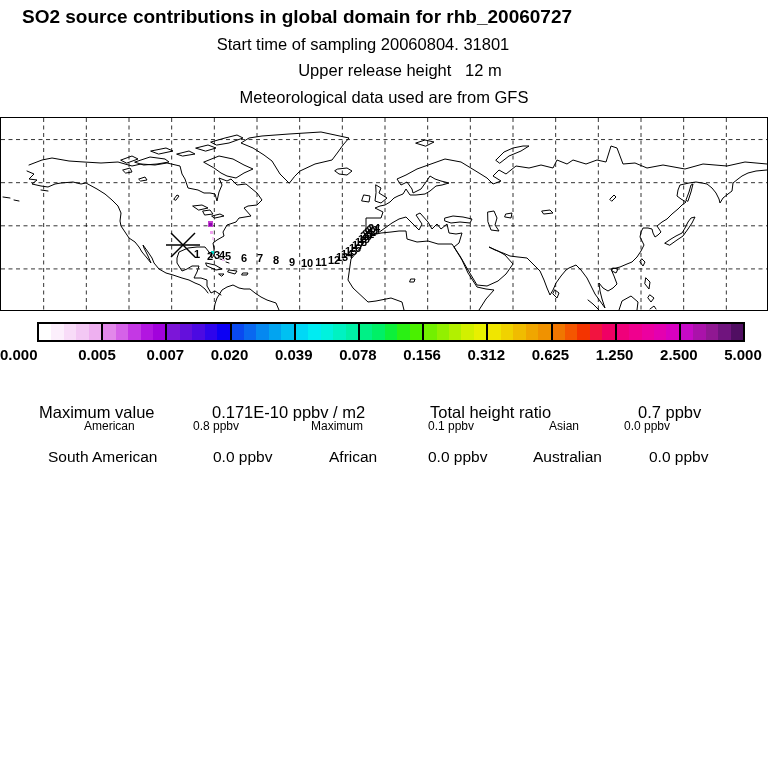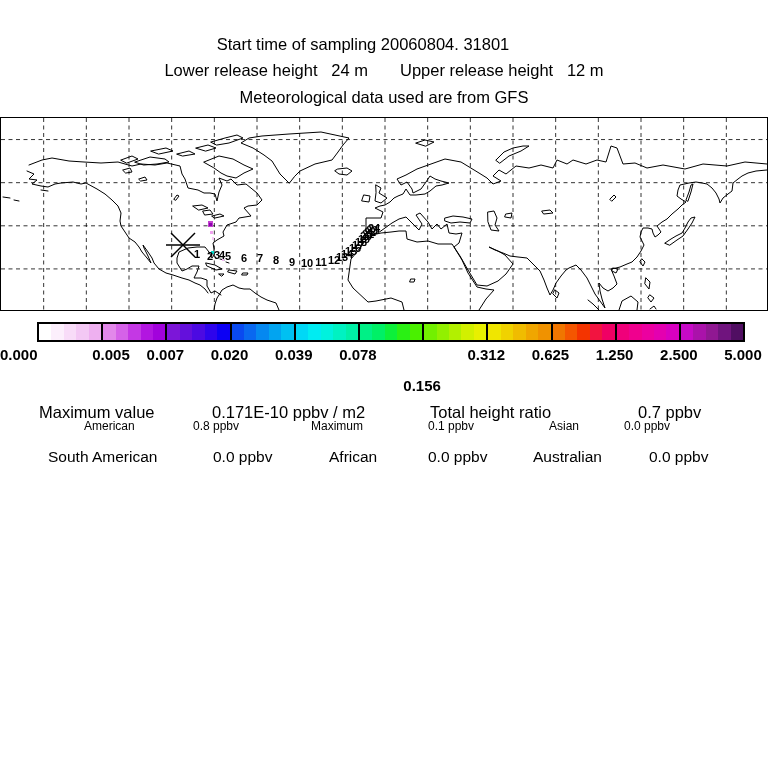--- a/index.html
+++ b/index.html
@@ -25,27 +25,28 @@
   .sitem{position:absolute;white-space:pre}
   .r1{top:403px;font-size:16.5px}
   .r2{top:419px;font-size:12px}
   .r3{top:448px;font-size:15.5px}
 </style>
 </head>
 <body>
 
 <div class="page">
 
+  <div class="title">SO2 source contributions in global domain for rhb_20060727</div>
 
   <div class="hline h2">
     <span>Start time of sampling 20060804. 31801</span><span class="gap42"></span>
   </div>
 
   <div class="hline h3">
-    <span>Lower release height   24 m</span><span class="gap32"></span><span>Upper release height   12 m</span>
+    <span class="gap32"></span><span>Upper release height   12 m</span>
   </div>
 
   <div class="hline h4">
     <span>Meteorological data used are from GFS</span>
   </div>
 
   <div class="map-box">
     <svg width="766" height="192" viewBox="0 0 766 192" xmlns="http://www.w3.org/2000/svg">
       <g>
         <path class="coast" d="M 28 47 L 41 42 L 51 40 L 68 43 L 83 44 L 100 45 L 117 44 L 131 48 L 140 46 L 154 47 L 166 45 L 179 48 L 181 56 L 184 61 L 187 70 L 197 72 L 203 75 L 209 75 L 214 76 L 216 83 L 218 74 L 221 67 L 218 60 L 226 63 L 230 61 L 236 67 L 245 66 L 256 75 L 261 82 L 256 87 L 247 88 L 243 90 L 250 98 L 238 100 L 235 104 L 226 107 L 222 114 L 223 118 L 216 122 L 212 125 L 213 131 L 213 137 L 211 140 L 208 134 L 204 129 L 196 129 L 187 130 L 178 134 L 176 140 L 176 145 L 181 153 L 186 151 L 191 148 L 198 148 L 196 154 L 193 160 L 200 160 L 206 162 L 206 168 L 210 175 L 214 173 L 220 177"></path>
@@ -227,26 +228,26 @@
       <div class="cb-seg">
         <div class="cb-step" style="background: rgb(198, 10, 198);"></div>
         <div class="cb-step" style="background: rgb(170, 18, 170);"></div>
         <div class="cb-step" style="background: rgb(144, 24, 146);"></div>
         <div class="cb-step" style="background: rgb(112, 20, 126);"></div>
         <div class="cb-step" style="background: rgb(80, 14, 98);"></div>
       </div>
     </div>
   <div class="ticks">
       <span class="cb-tick" style="left: 0px;">0.000</span>
-      <span class="cb-tick" style="left: 111px; transform: translateX(-50%);">0.005</span>
+      <span class="cb-tick" style="left: 97px; transform: translateX(-50%);">0.005</span>
       <span class="cb-tick" style="left: 165.364px; transform: translateX(-50%);">0.007</span>
       <span class="cb-tick" style="left: 229.545px; transform: translateX(-50%);">0.020</span>
       <span class="cb-tick" style="left: 293.727px; transform: translateX(-50%);">0.039</span>
       <span class="cb-tick" style="left: 357.909px; transform: translateX(-50%);">0.078</span>
-      <span class="cb-tick" style="left: 422.091px; transform: translateX(-50%); margin-top: 31px;">0.156</span>
+      <span class="cb-tick" style="left: 422.091px; transform: translateX(-50%);">0.156</span>
       <span class="cb-tick" style="left: 486.273px; transform: translateX(-50%);">0.312</span>
       <span class="cb-tick" style="left: 550.455px; transform: translateX(-50%);">0.625</span>
       <span class="cb-tick" style="left: 614.636px; transform: translateX(-50%);">1.250</span>
       <span class="cb-tick" style="left: 678.818px; transform: translateX(-50%);">2.500</span>
       <span class="cb-tick" style="left: 743px; transform: translateX(-50%);">5.000</span>
     </div>
 
   <div class="stats">
     <span class="sitem r1" style="left:39px">Maximum value</span>
     <span class="sitem r1" style="left:212px">0.171E-10 ppbv / m2</span>

